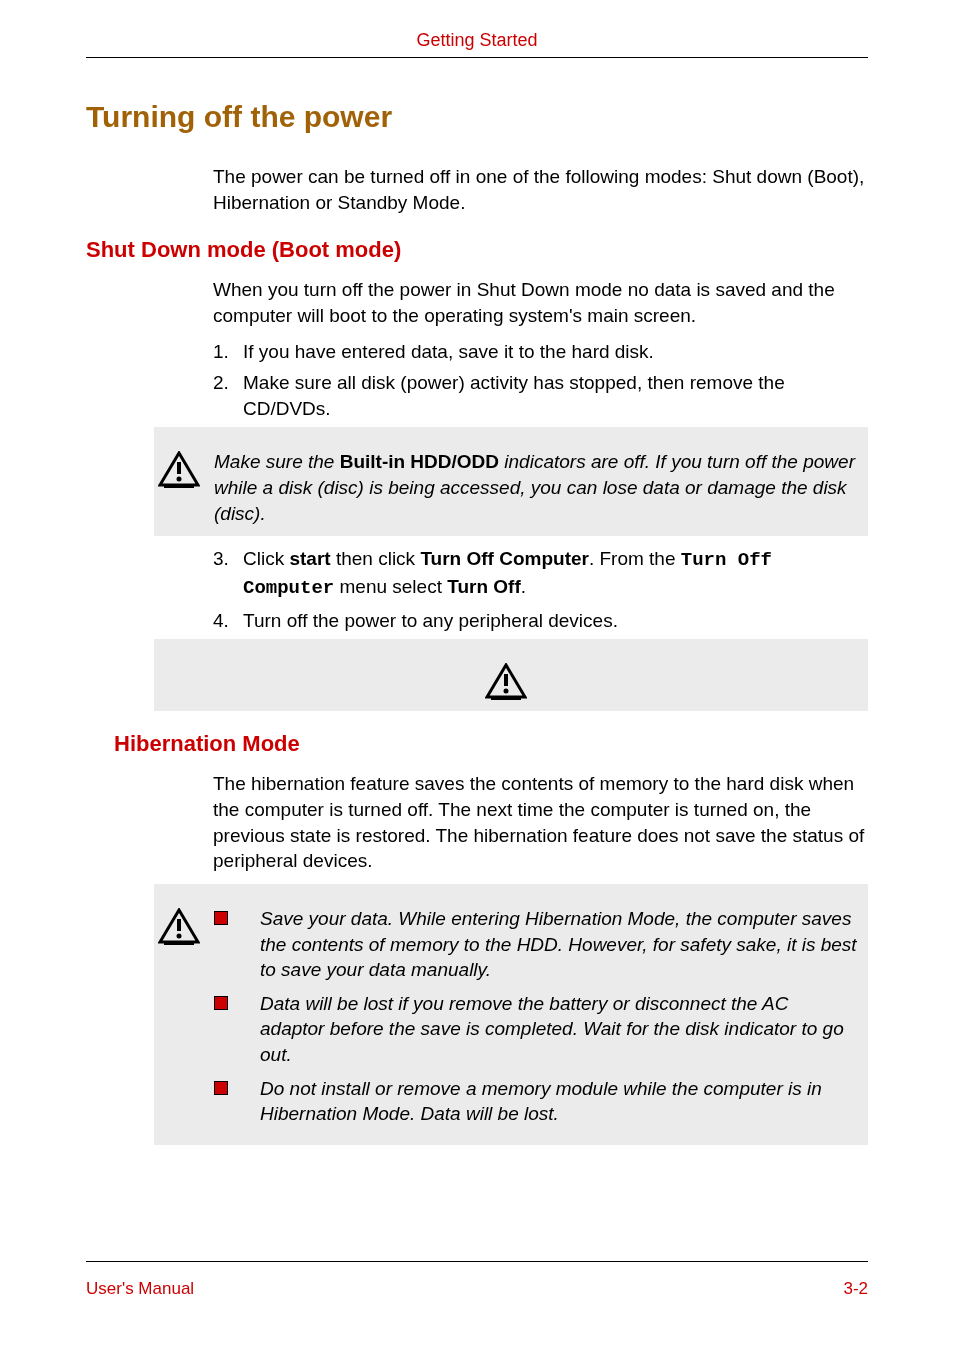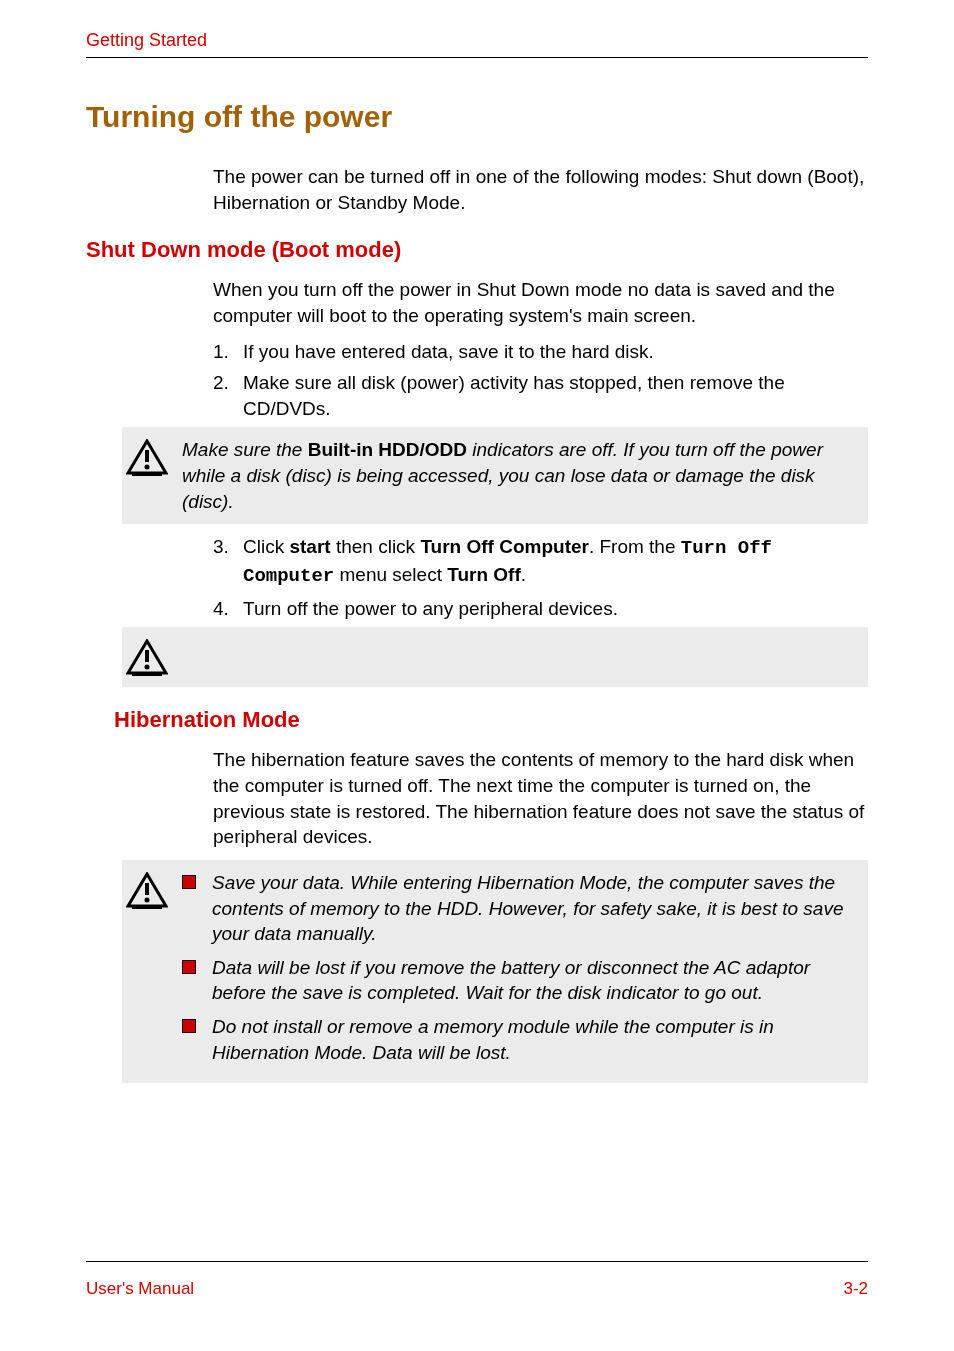--- a/index.html
+++ b/index.html
@@ -15,21 +15,21 @@
       position: relative;
       color: #000;
     }
     .page {
       padding: 30px 86px 0 86px;
     }
     .header-area {
       border-bottom: 1px solid #000;
       padding-bottom: 6px;
       margin-bottom: 42px;
-      text-align: left;
+      text-align: center;
     }
     .header-text {
       color: #cc0000;
       font-size: 18px;
     }
     .main-heading {
       color: #a16207;
       font-size: 30px;
       font-weight: bold;
       margin-bottom: 30px;
@@ -64,22 +64,23 @@
     }
     .ol-num {
       min-width: 30px;
     }
     .callout {
       background: #ebebeb;
       display: flex;
       align-items: flex-start;
       margin-top: 6px;
       margin-bottom: 10px;
-      padding: 10px 10px 10px 0;
-      margin-left: 36px;
+      padding: 22px 10px 10px 0;
+      margin-left: 68px;
+      justify-content: center;
     }
     .callout-icon {
       width: 50px;
       flex-shrink: 0;
       display: flex;
       justify-content: center;
       padding-top: 2px;
     }
     .callout-text {
       font-size: 19px;
@@ -95,20 +96,21 @@
       list-style: none;
       font-size: 19px;
       font-style: italic;
       line-height: 1.35;
       flex: 1;
       padding-left: 10px;
     }
     .callout-list-item {
       display: flex;
       margin-bottom: 8px;
+      gap: 16px;
     }
     .red-square {
       width: 14px;
       height: 14px;
       background: #cc0000;
       border: 1px solid #000;
       flex-shrink: 0;
       margin-top: 5px;
       margin-right: 16px;
     }

